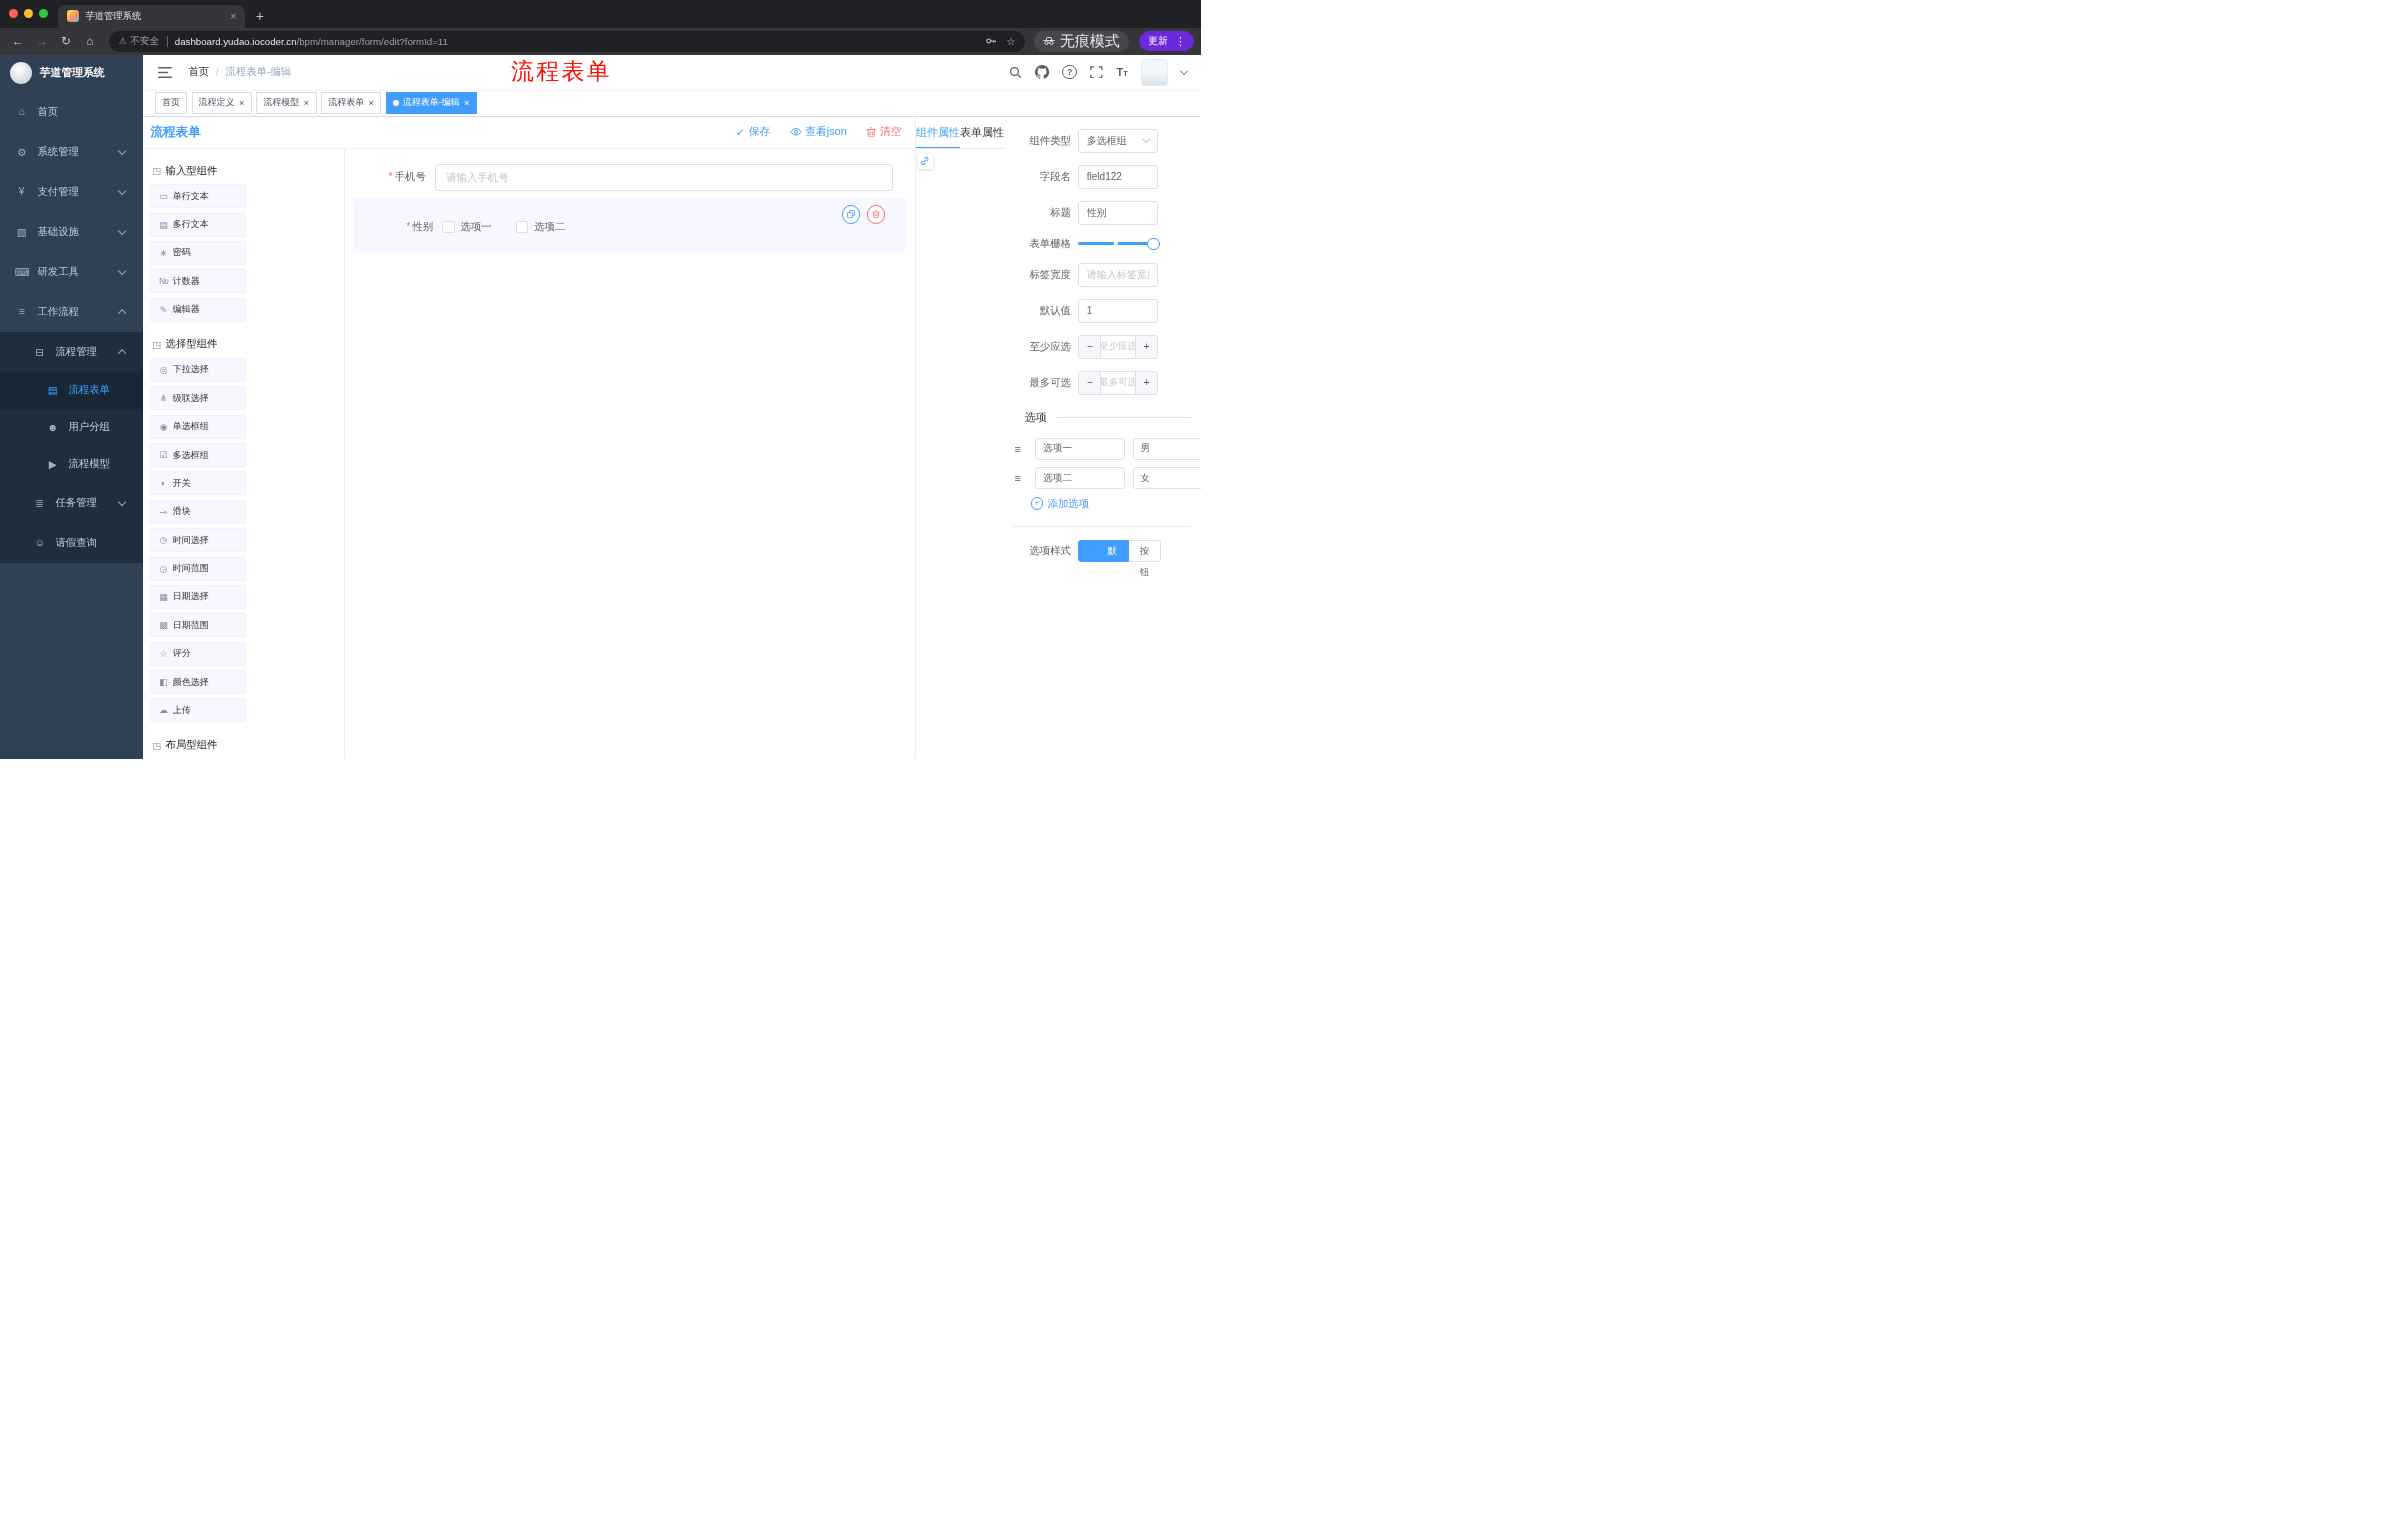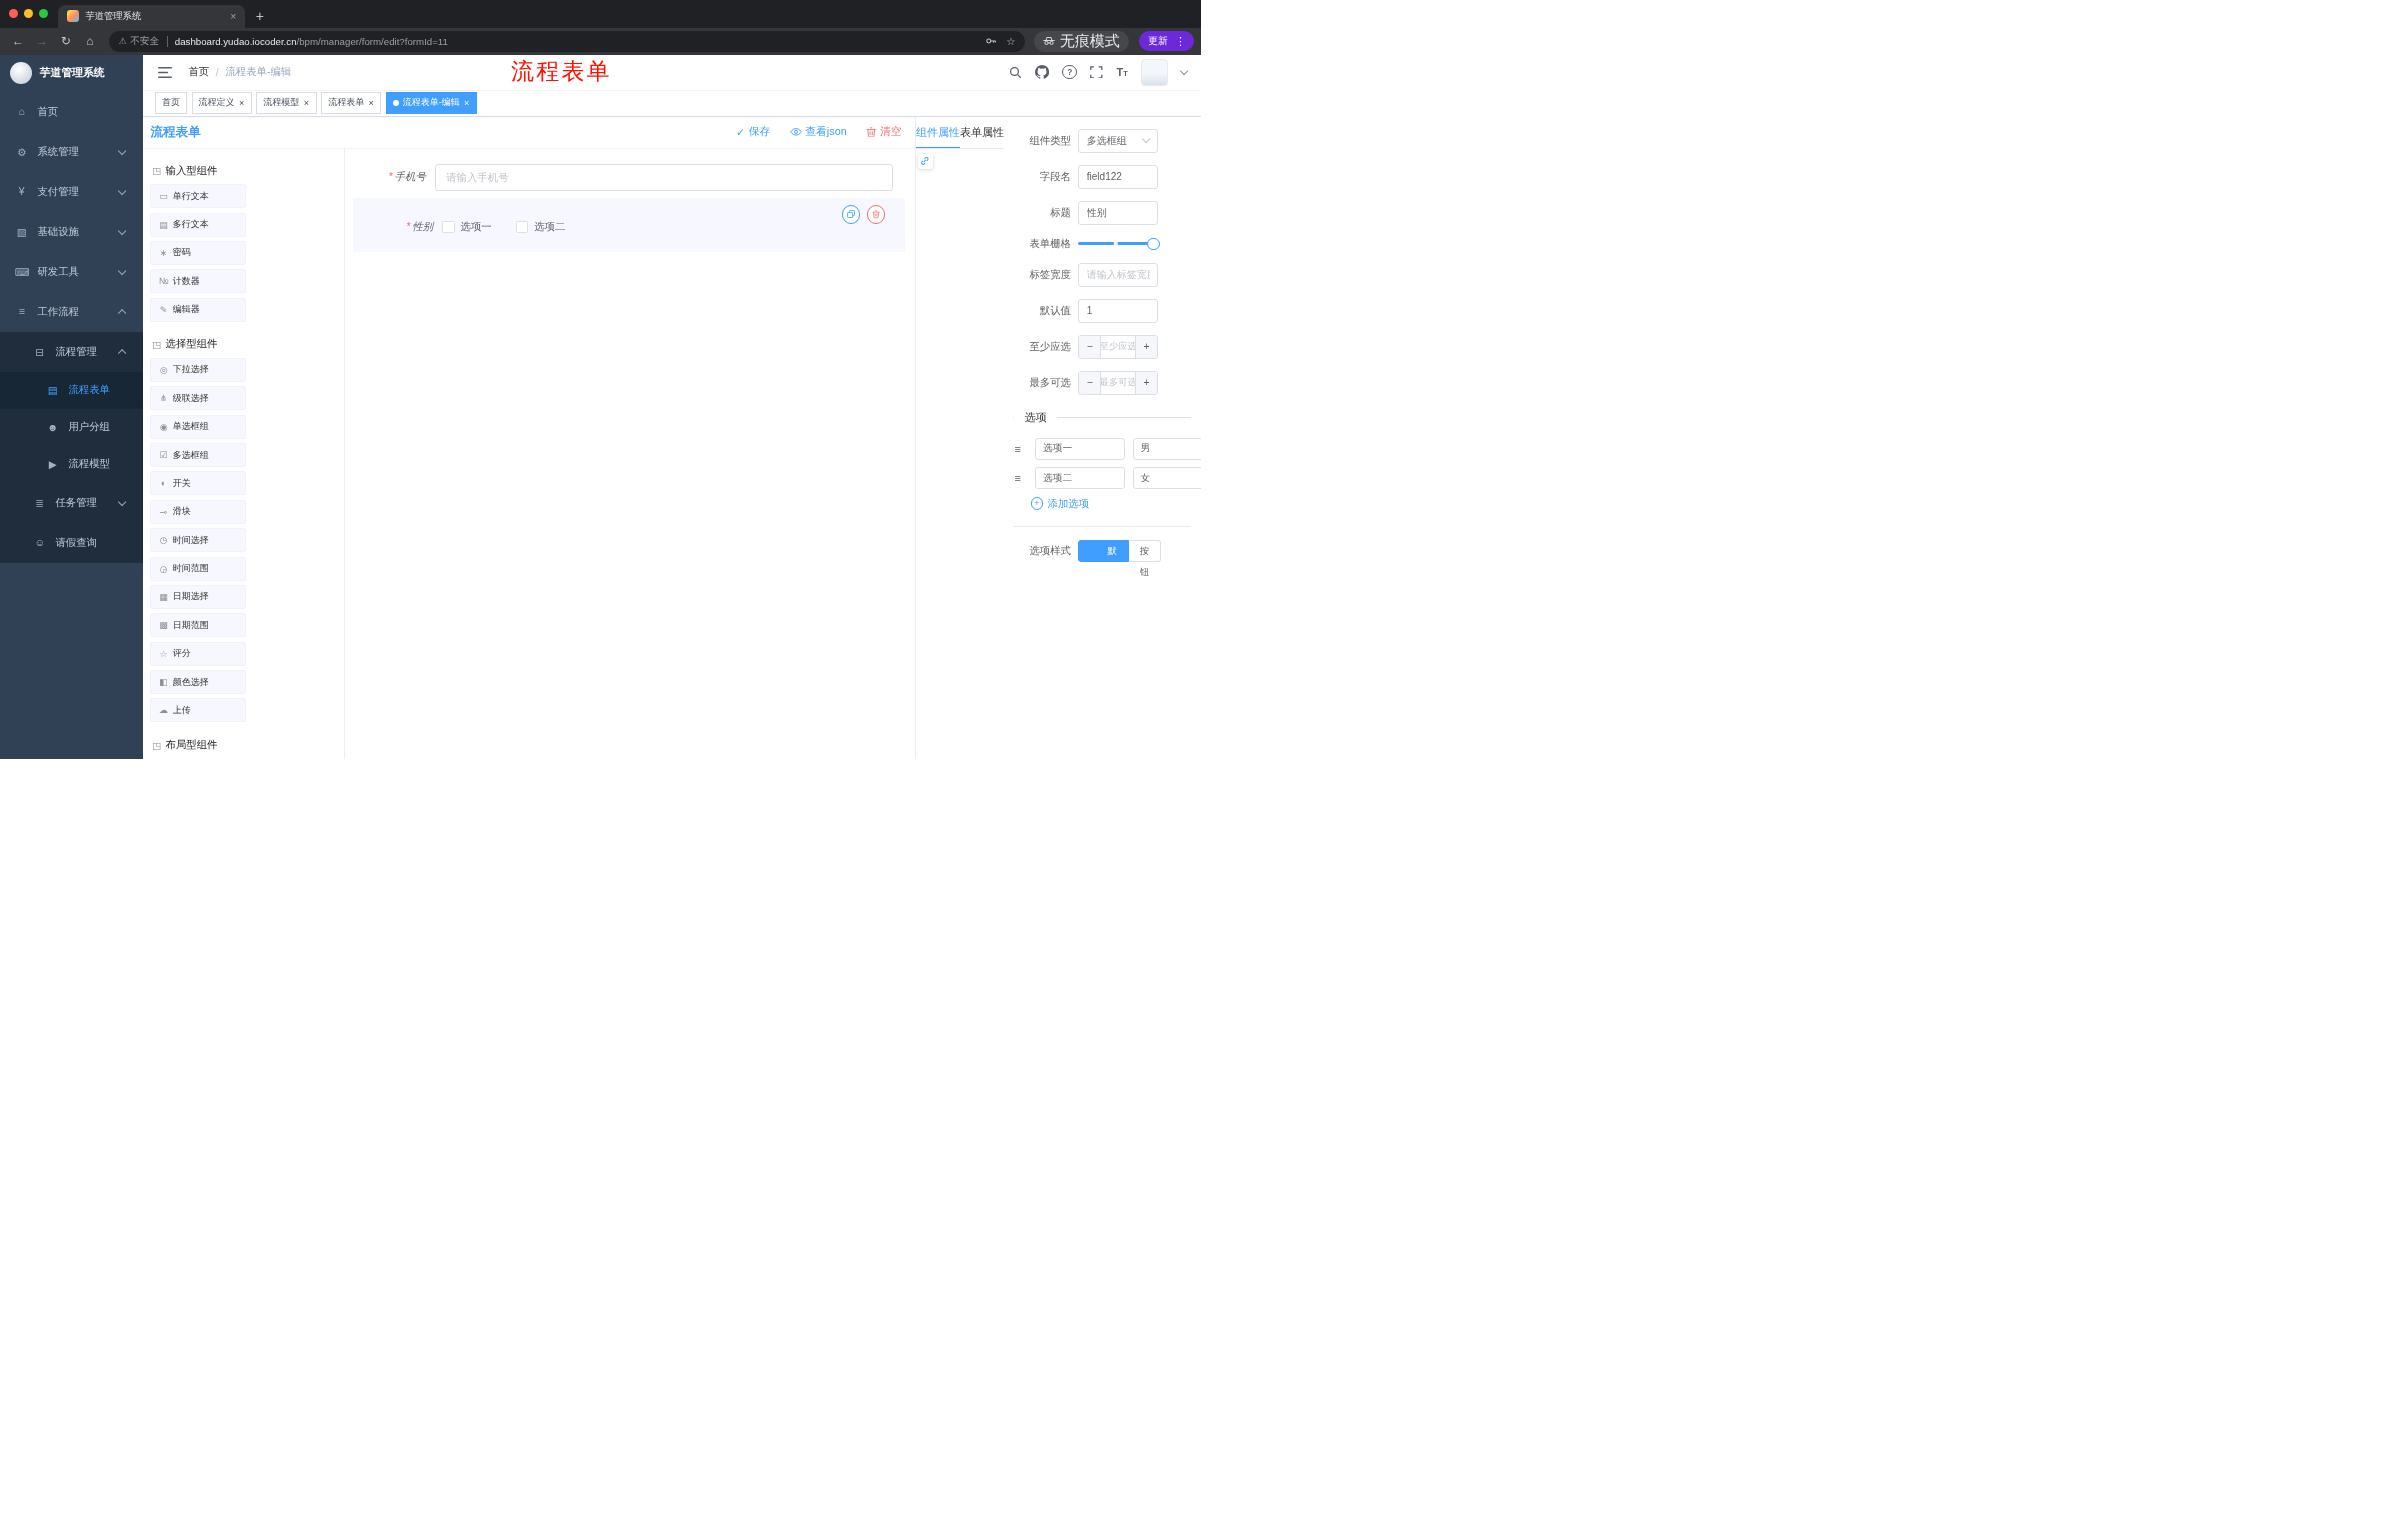--- a/index.html
+++ b/index.html
@@ -90,21 +90,21 @@
   .group-title{display:flex;align-items:center;gap:4.5px;color:#222;font-size:10.4px;margin:6px 0 4.5px 1.5px;}
   .group-title .g-ic{color:#8a8f99;font-size:9.7px;}
   .chips{display:flex;flex-wrap:wrap;}
   .chip{width:84px;height:22px;background:#f6f7ff;border:0.7px solid #f0f1fa;border-radius:2.2px;margin:2.2px 4.5px 2.2px 0;display:flex;align-items:center;padding:0 3px 0 6.7px;font-size:9px;color:#333;cursor:move;white-space:nowrap;overflow:hidden;}
   .chip-icon{min-width:11px;margin-right:3.7px;font-size:9px;color:#8a8f99;text-align:center;}
   .req-star{color:#f56c6c;margin-right:2.2px;}
 
   
   .canvas{flex:1;padding:15px 10.4px 0 7.4px;min-width:0;background:#fff;}
   .draw-row{display:flex;align-items:center;}
-  .field-label{width:73px;text-align:right;margin-right:9px;font-size:10.4px;color:#606266;flex:none;font-style:italic;}
+  .field-label{width:73px;text-align:right;margin-right:9px;font-size:10.4px;color:#606266;flex:none;}
   .field-input{flex:1;height:27px;border:0.7px solid #dcdfe6;border-radius:3px;padding:0 10.4px;font-size:10.4px;color:#606266;box-sizing:border-box;font-family:inherit;}
   .field-input::placeholder,.pf-input::placeholder,.prop-input::placeholder{color:#c0c4cc;}
   .draw-widget{margin-top:7.4px;background:#f6f7ff;position:relative;padding:22px 12px 18px 7.4px;}
   .cb-group{display:flex;align-items:center;gap:24px;}
   .cb-item{display:flex;align-items:center;gap:6px;font-size:10.4px;color:#606266;cursor:pointer;}
   .cb{width:10.4px;height:10.4px;border:0.7px solid #dcdfe6;border-radius:1.5px;background:#fff;flex:none;}
   .widget-actions{position:absolute;top:7.4px;right:19.3px;display:flex;gap:6.7px;}
   .circle-btn{width:16.3px;height:16.3px;border-radius:50%;background:#fff;display:flex;align-items:center;justify-content:center;cursor:pointer;}
   .circle-btn.copy{border:0.7px solid #409eff;color:#409eff;}
   .circle-btn.del{border:0.7px solid #f56c6c;color:#f56c6c;}

